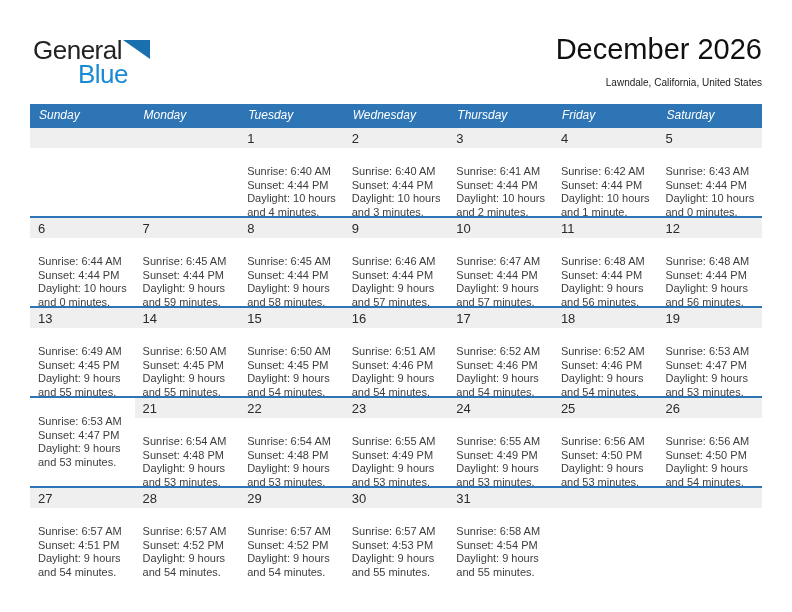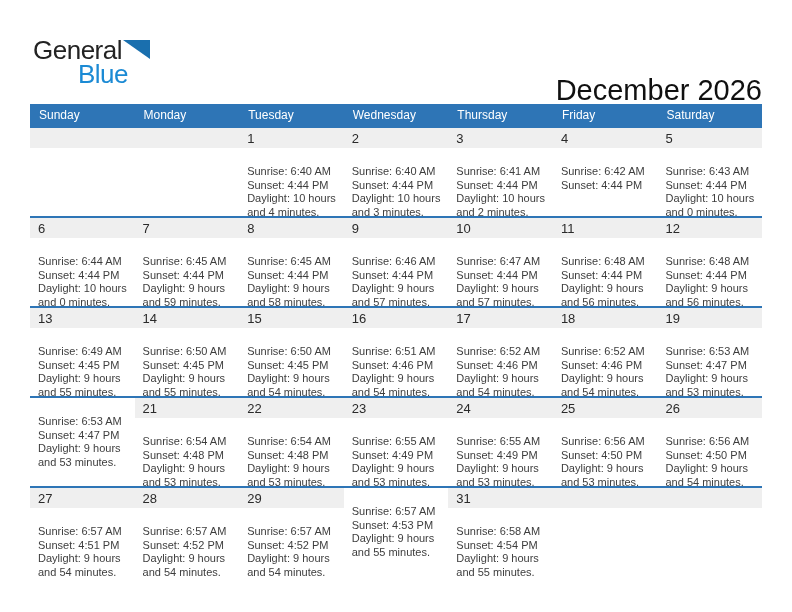--- a/index.html
+++ b/index.html
@@ -9,26 +9,26 @@
     -webkit-font-smoothing:antialiased;
   }
   
   .logo{position:absolute;left:33px;top:37px;}
   .logo-line1{display:flex;align-items:flex-start;}
   .logo-general{font-size:26px;line-height:26px;color:#232323;letter-spacing:-0.5px;}
   .logo-flag{width:0;height:0;border-top:19px solid #1A6FAE;border-left:27px solid transparent;margin-left:1px;margin-top:3px;}
   .logo-blue{font-size:26px;line-height:22px;color:#1B8AD4;margin-left:45px;letter-spacing:-0.5px;}
   
   .titleblock{position:absolute;right:30px;top:33px;text-align:right;}
-  .title{font-size:29px;color:#101010;margin-top:41px;}
+  .title{font-size:29px;color:#101010;}
   .subtitle{font-size:10px;color:#1c1c1c;margin-top:11px;}
   
   .calendar{position:absolute;left:30px;top:104px;width:732px;}
   .header-row{display:flex;background:var(--accent);height:22px;}
-  .hcell{flex:1;color:#ffffff;font-size:12px;line-height:23px;padding-left:9px;box-sizing:border-box;overflow:hidden;}
+  .hcell{flex:1;color:#ffffff;font-size:12px;line-height:23px;padding-left:9px;box-sizing:border-box;overflow:hidden;font-style:italic;}
   .week-row{display:flex;height:90px;border-top:2px solid var(--accent);box-sizing:border-box;}
   .cell{flex:1;overflow:hidden;}
   .strip{height:20px;background:var(--strip);}
   .daynum{font-size:13px;color:#2a2a2a;padding-left:8px;line-height:21px;display:inline-block;}
   .details{padding:17px 6px 0 8px;font-size:11px;color:#3d3d3d;line-height:13.5px;}
 </style>
 </head>
 <body>
 
 <div class="logo">
@@ -84,20 +84,21 @@
             <div>Sunrise: 6:41 AM</div>
             <div>Sunset: 4:44 PM</div>
             <div>Daylight: 10 hours and 2 minutes.</div>
           </div>
         </div>
         <div class="cell">
           <div class="strip"><span class="daynum">4</span></div>
           <div class="details">
             <div>Sunrise: 6:42 AM</div>
             <div>Sunset: 4:44 PM</div>
+            <div>Daylight: 10 hours and 1 minute.</div>
           </div>
         </div>
         <div class="cell">
           <div class="strip"><span class="daynum">5</span></div>
           <div class="details">
             <div>Sunrise: 6:43 AM</div>
             <div>Sunset: 4:44 PM</div>
             <div>Daylight: 10 hours and 0 minutes.</div>
           </div>
         </div>
@@ -294,20 +295,21 @@
         </div>
         <div class="cell">
           <div class="strip"><span class="daynum">29</span></div>
           <div class="details">
             <div>Sunrise: 6:57 AM</div>
             <div>Sunset: 4:52 PM</div>
             <div>Daylight: 9 hours and 54 minutes.</div>
           </div>
         </div>
         <div class="cell">
+          <div class="strip"><span class="daynum">30</span></div>
           <div class="details">
             <div>Sunrise: 6:57 AM</div>
             <div>Sunset: 4:53 PM</div>
             <div>Daylight: 9 hours and 55 minutes.</div>
           </div>
         </div>
         <div class="cell">
           <div class="strip"><span class="daynum">31</span></div>
           <div class="details">
             <div>Sunrise: 6:58 AM</div>

